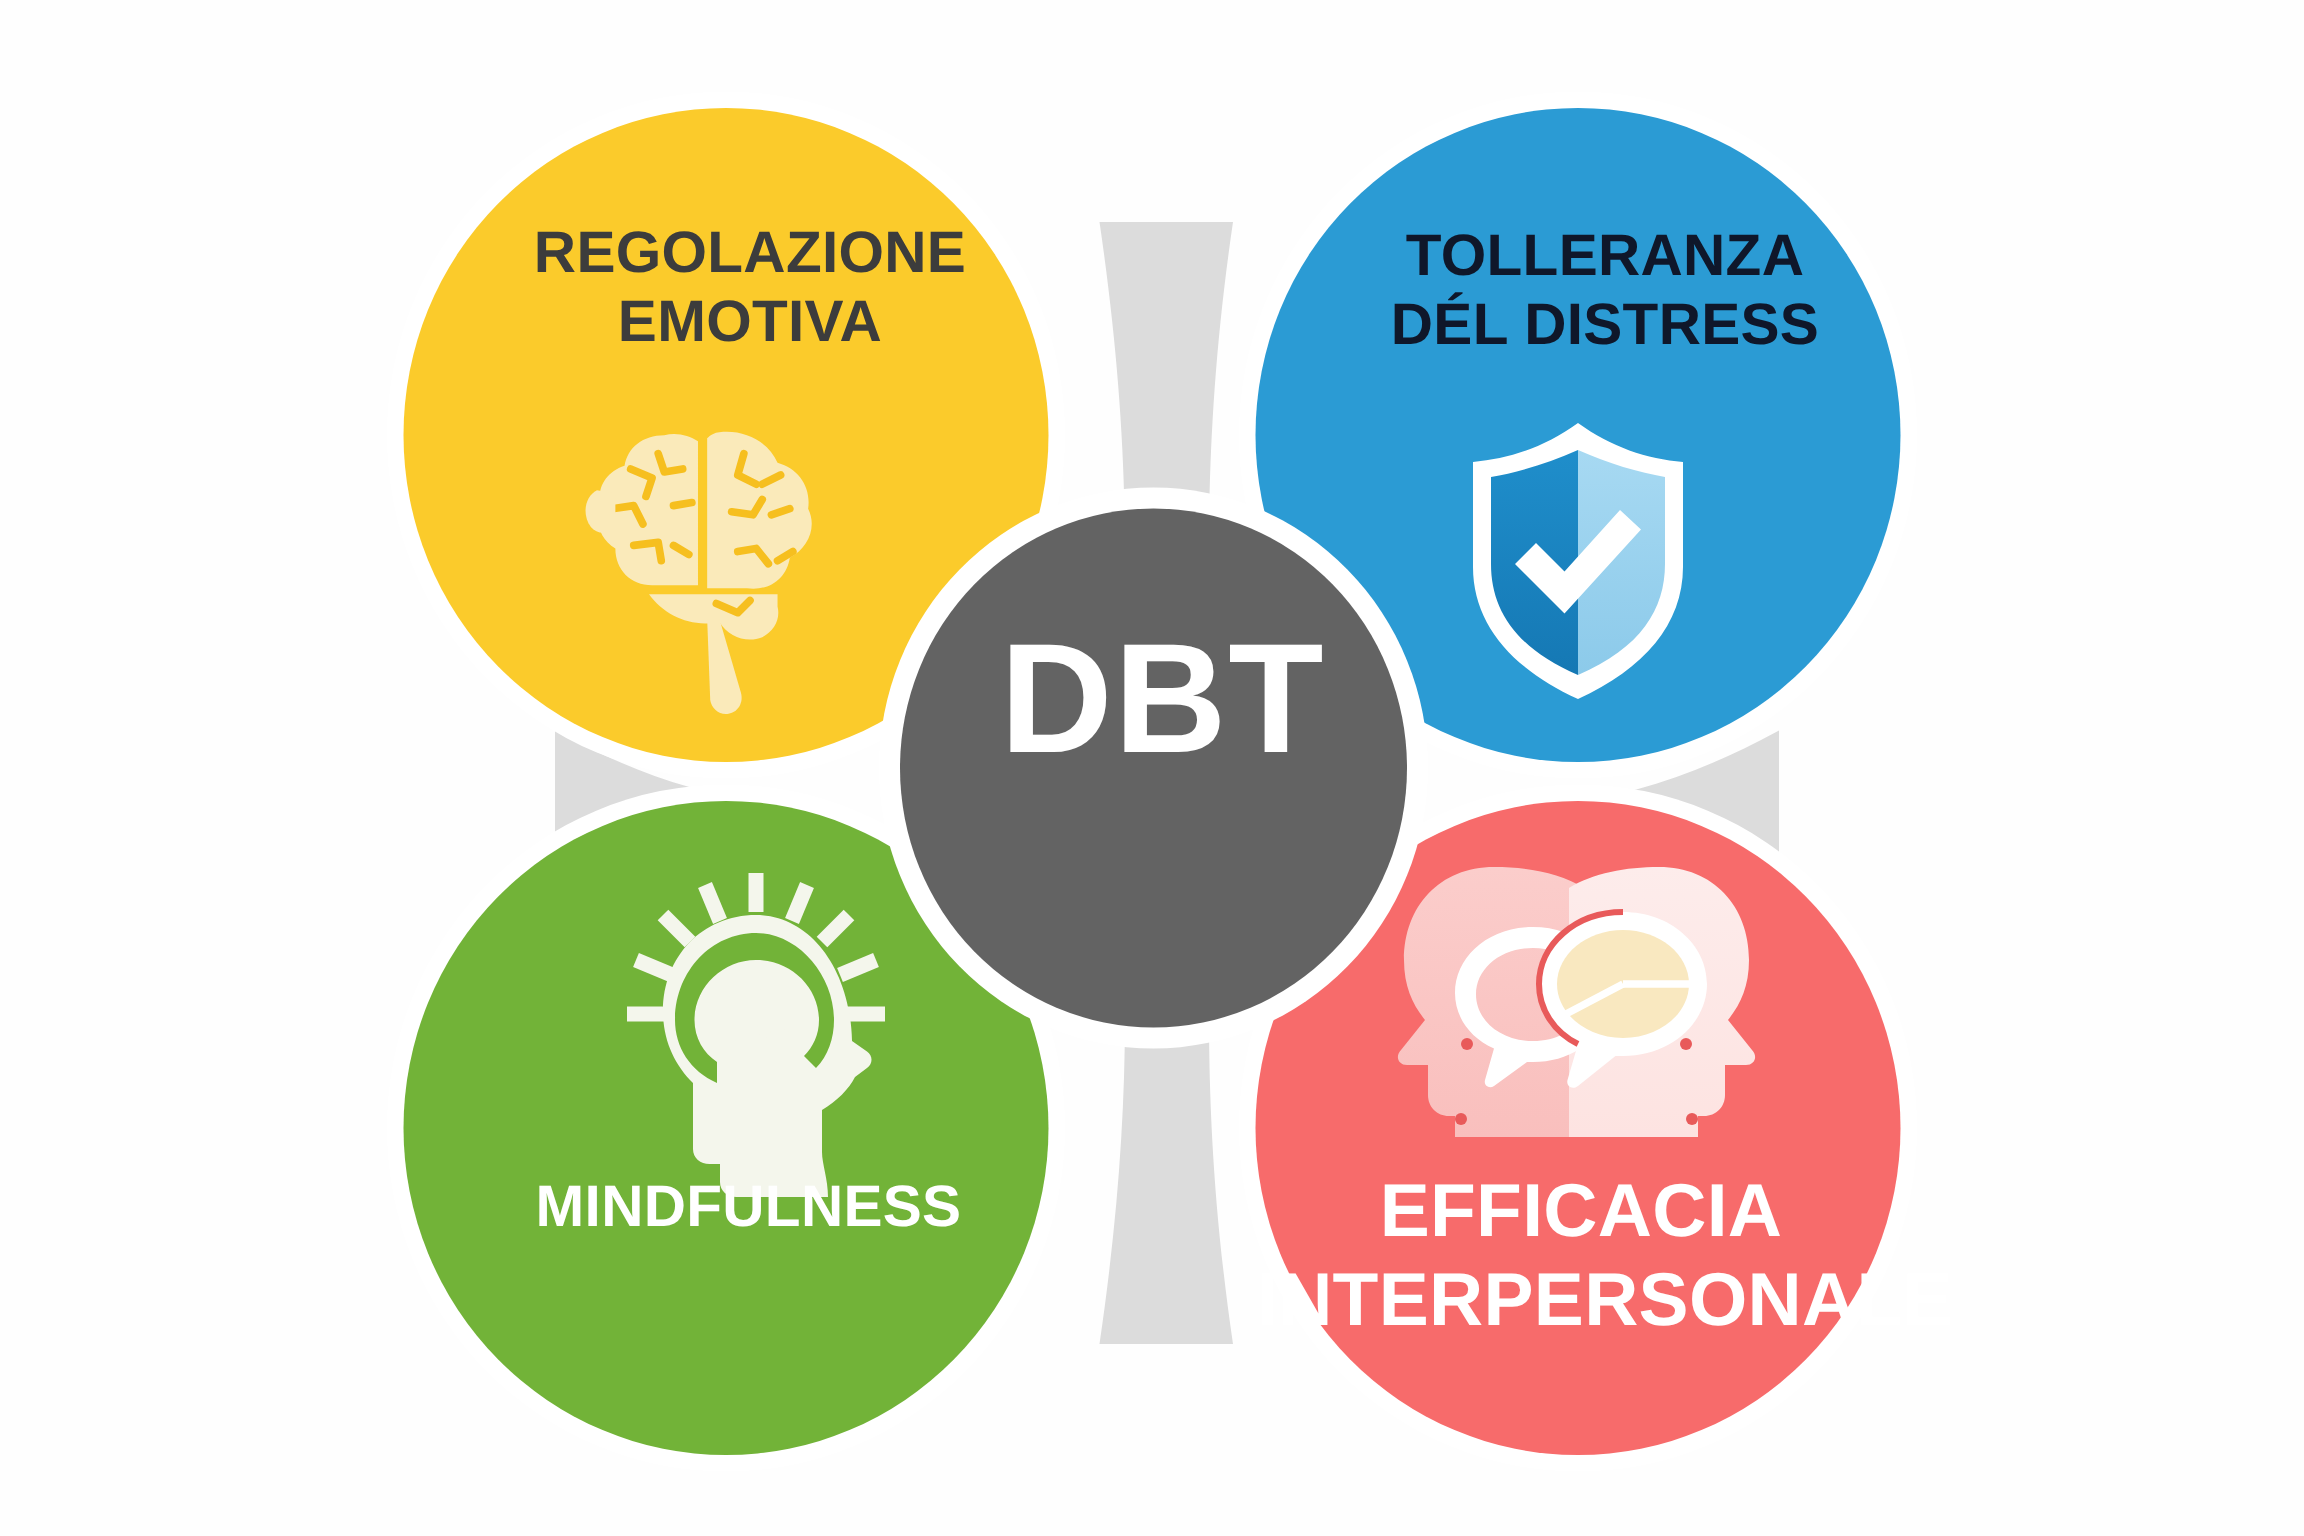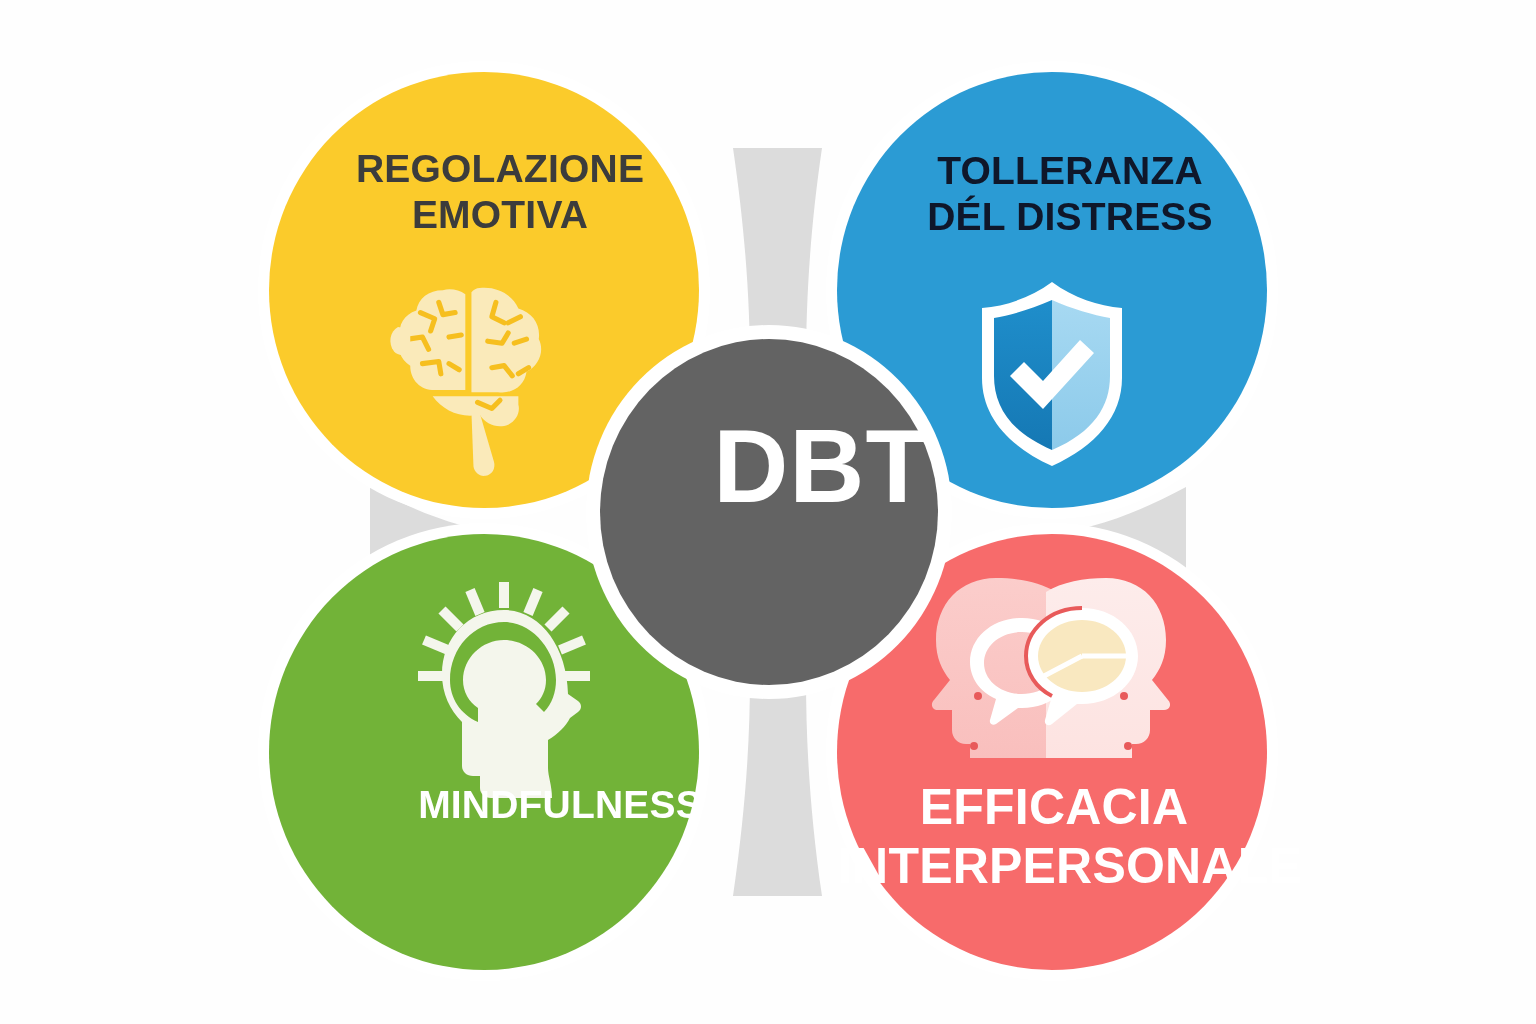--- a/index.html
+++ b/index.html
@@ -43,31 +43,30 @@
   }
   #label-distress {
     left: 860px; top: 148px; width: 420px;
     font-size: 39px;
     color: #0f172a;
   }
   #label-mindfulness {
     left: 296px; top: 782px; width: 406px;
     font-size: 39px;
     color: #ffffff;
-    text-align: right;
   }
   #label-interpersonal {
     left: 838px; top: 778px; width: 432px;
     font-size: 50px;
     color: #ffffff;
   }
   #label-center {
     position: absolute;
     left: 620px; top: 414px; width: 310px;
-    text-align: right;
+    text-align: center;
     font-size: 104px;
     font-weight: bold;
     color: #ffffff;
     letter-spacing: 1px;
     line-height: 1;
     pointer-events: none;
     user-select: none;
   }
 </style>
 </head>

